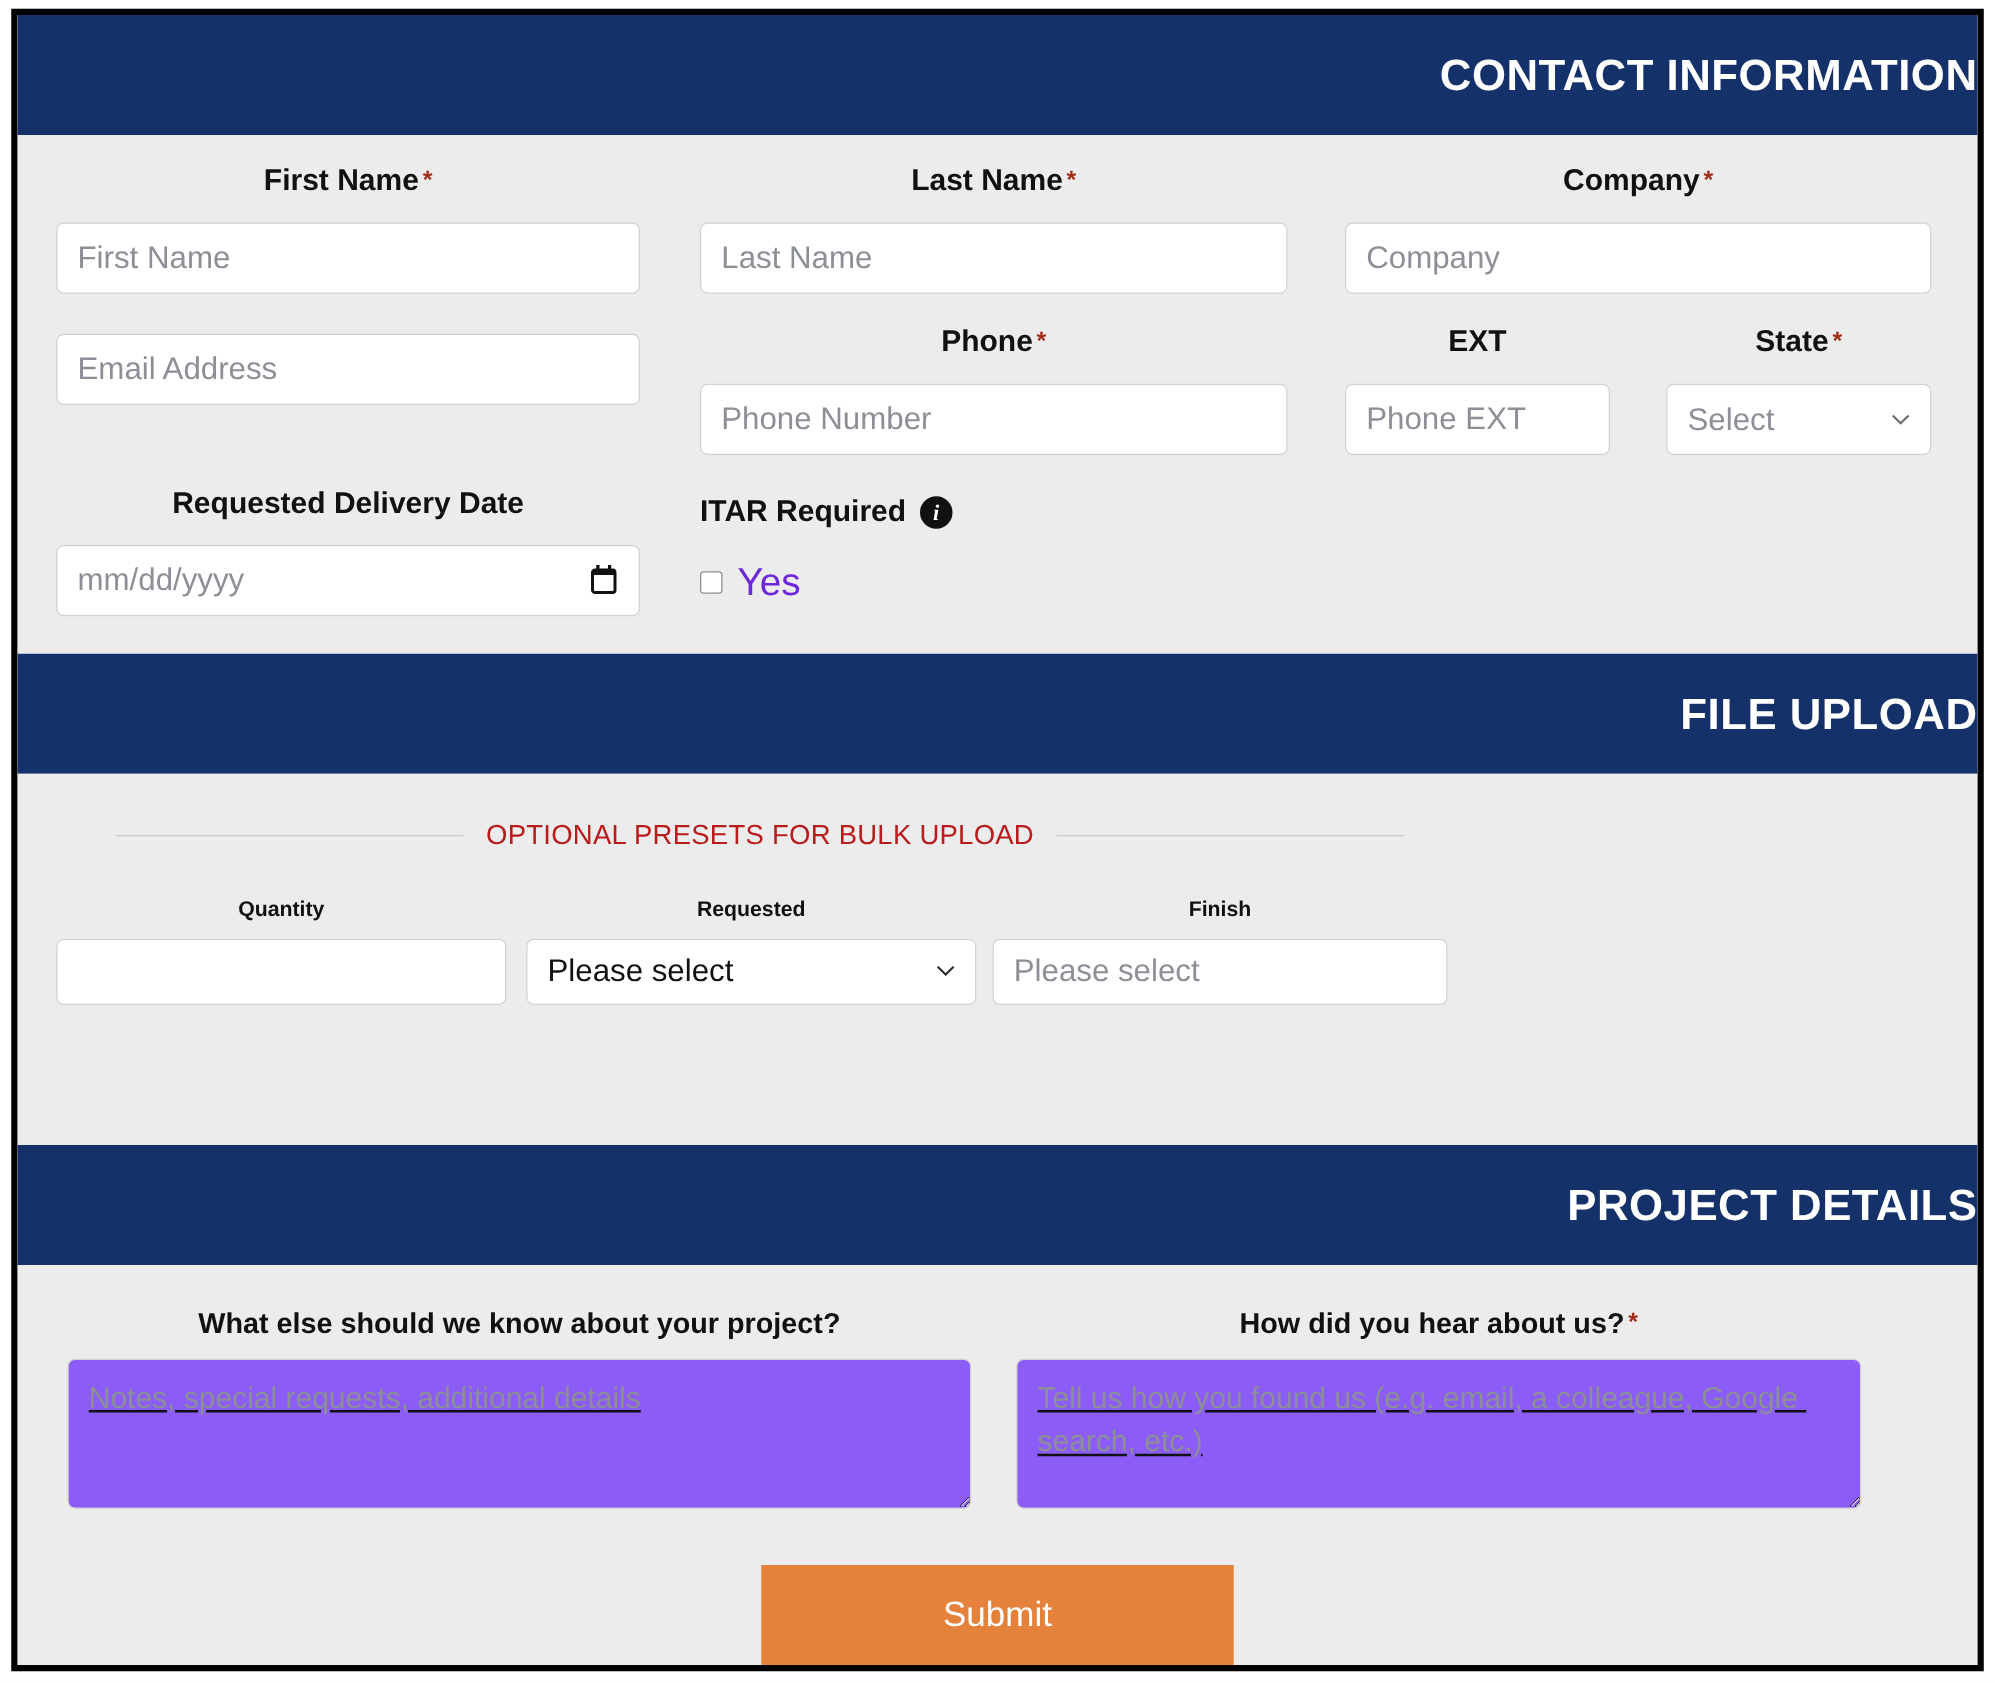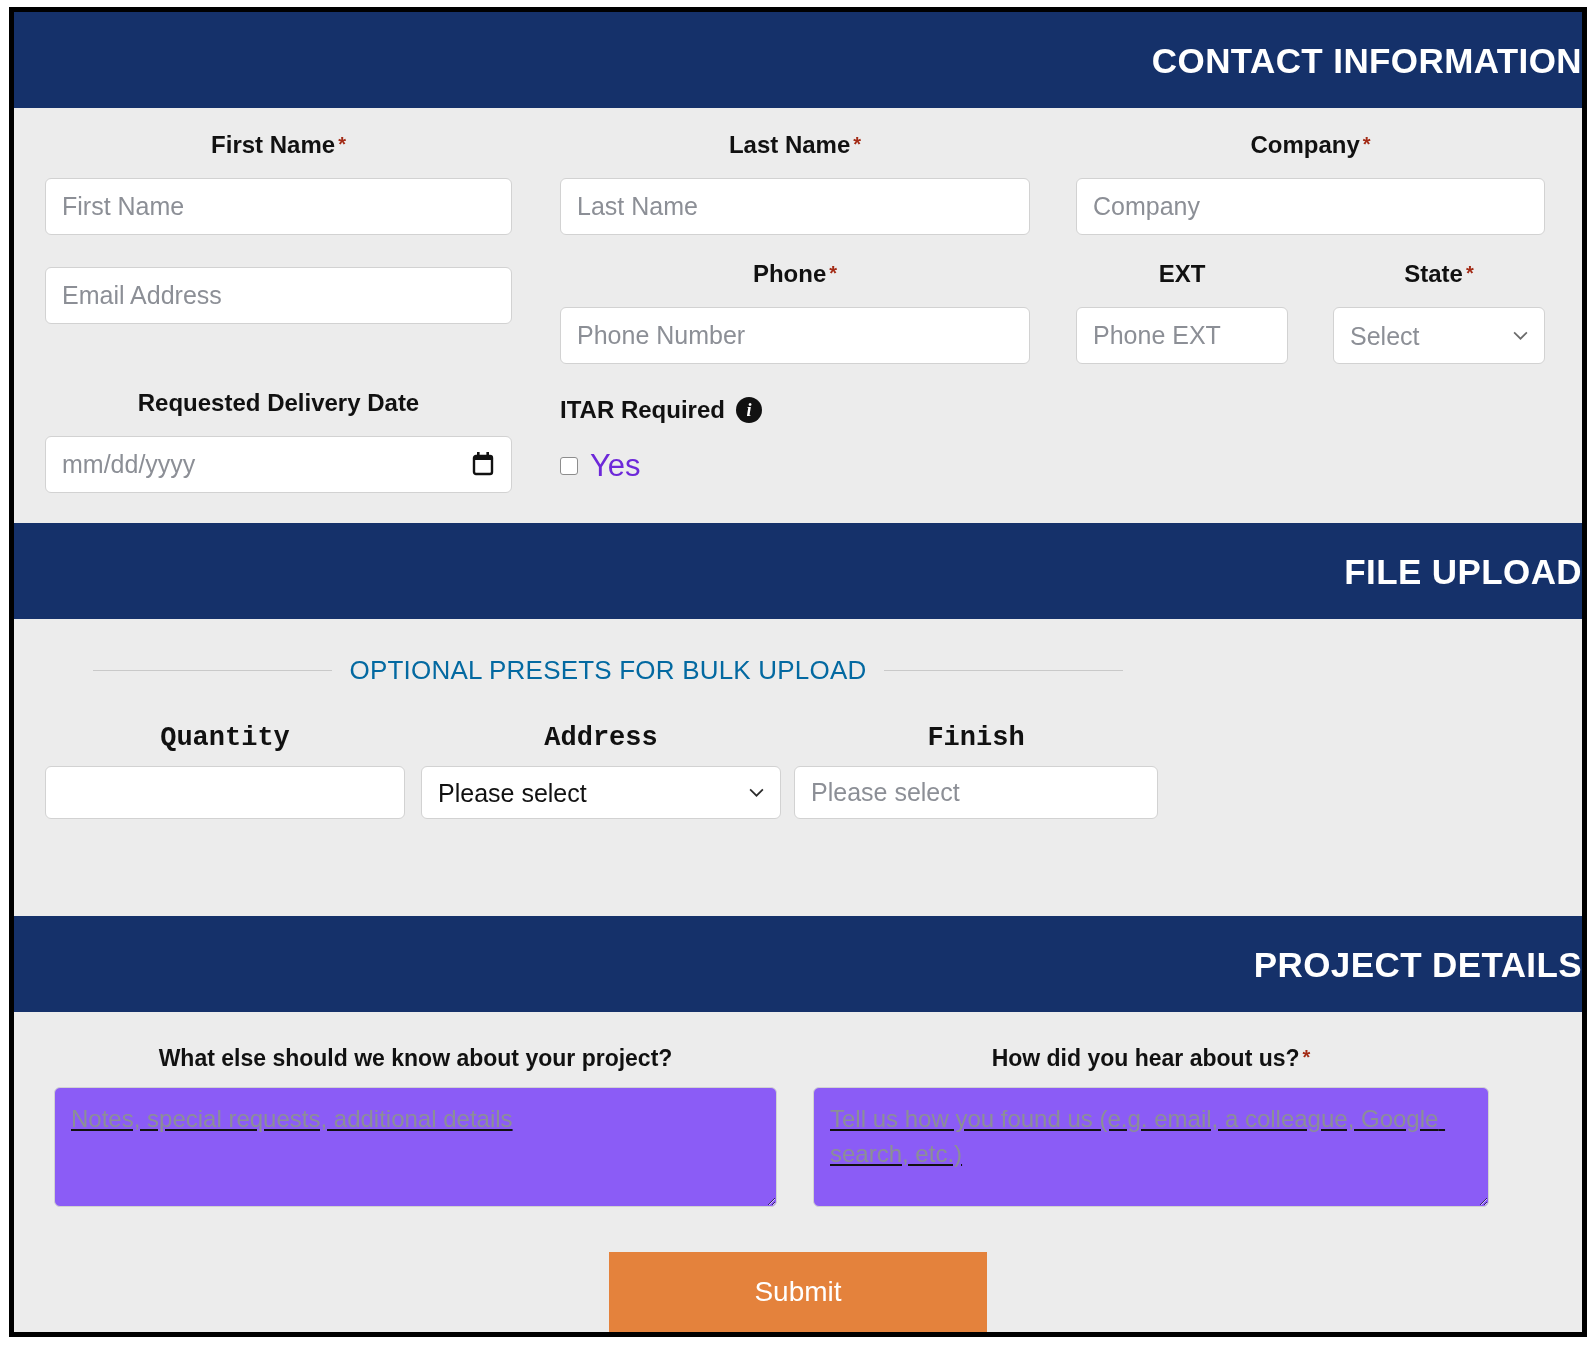--- a/index.html
+++ b/index.html
@@ -145,34 +145,34 @@
   .presets-area { width: 1140px; }
 
   .divider {
     display: flex; align-items: center;
     gap: 18px;
     margin: 10px 0 0 48px;
     width: 1030px;
   }
   .divider .line { flex: 1; height: 1px; background: #c9c9c9; }
   .divider .dtext {
-    font-size: 26px;
-    color: #0369a1;
+    font-size: 22px;
+    color: #b91c1c;
     letter-spacing: 0.2px;
     white-space: nowrap;
   }
 
   .presets-row { display: flex; margin-top: 38px; }
   .p-qty { width: 360px; }
   .p-gap1 { width: 16px; }
   .p-mat { width: 360px; }
   .p-gap2 { width: 13px; }
   .p-fin { width: 364px; }
 
-  .presets-row .field-label { font-size: 27px; font-family: Liberation Mono, monospace; }
+  .presets-row .field-label { font-size: 17px; }
   .presets-row .txt { height: 53px; font-size: 25px; }
   .presets-row .field-line { margin-top: 14px; }
 
   
   .dropzone {
     position: absolute;
     right: 31px; top: 86px;
     width: 322px; height: 242px;
     border: 2px dashed #b4b4b4;
     border-radius: 22px;
@@ -372,21 +372,21 @@
 
       <div class="presets-row">
         <div class="p-qty">
           <span class="field-label">Quantity</span>
           <div class="field-line">
             <input class="txt" type="text" placeholder="" style="">
           </div>
         </div>
         <div class="p-gap1"></div>
         <div class="p-mat">
-          <span class="field-label">Address</span>
+          <span class="field-label">Requested</span>
           <div class="field-line sel-wrap">
             <select class="txt dark">
               <option>Please select</option>
             </select>
             <span class="chev">
               <svg viewBox="0 0 16 16">
                   <path d="M2 5 L8 11 L14 5" fill="none" stroke="#2b2b2b" stroke-width="1.6"></path>
                 </svg>
             </span>
           </div>

